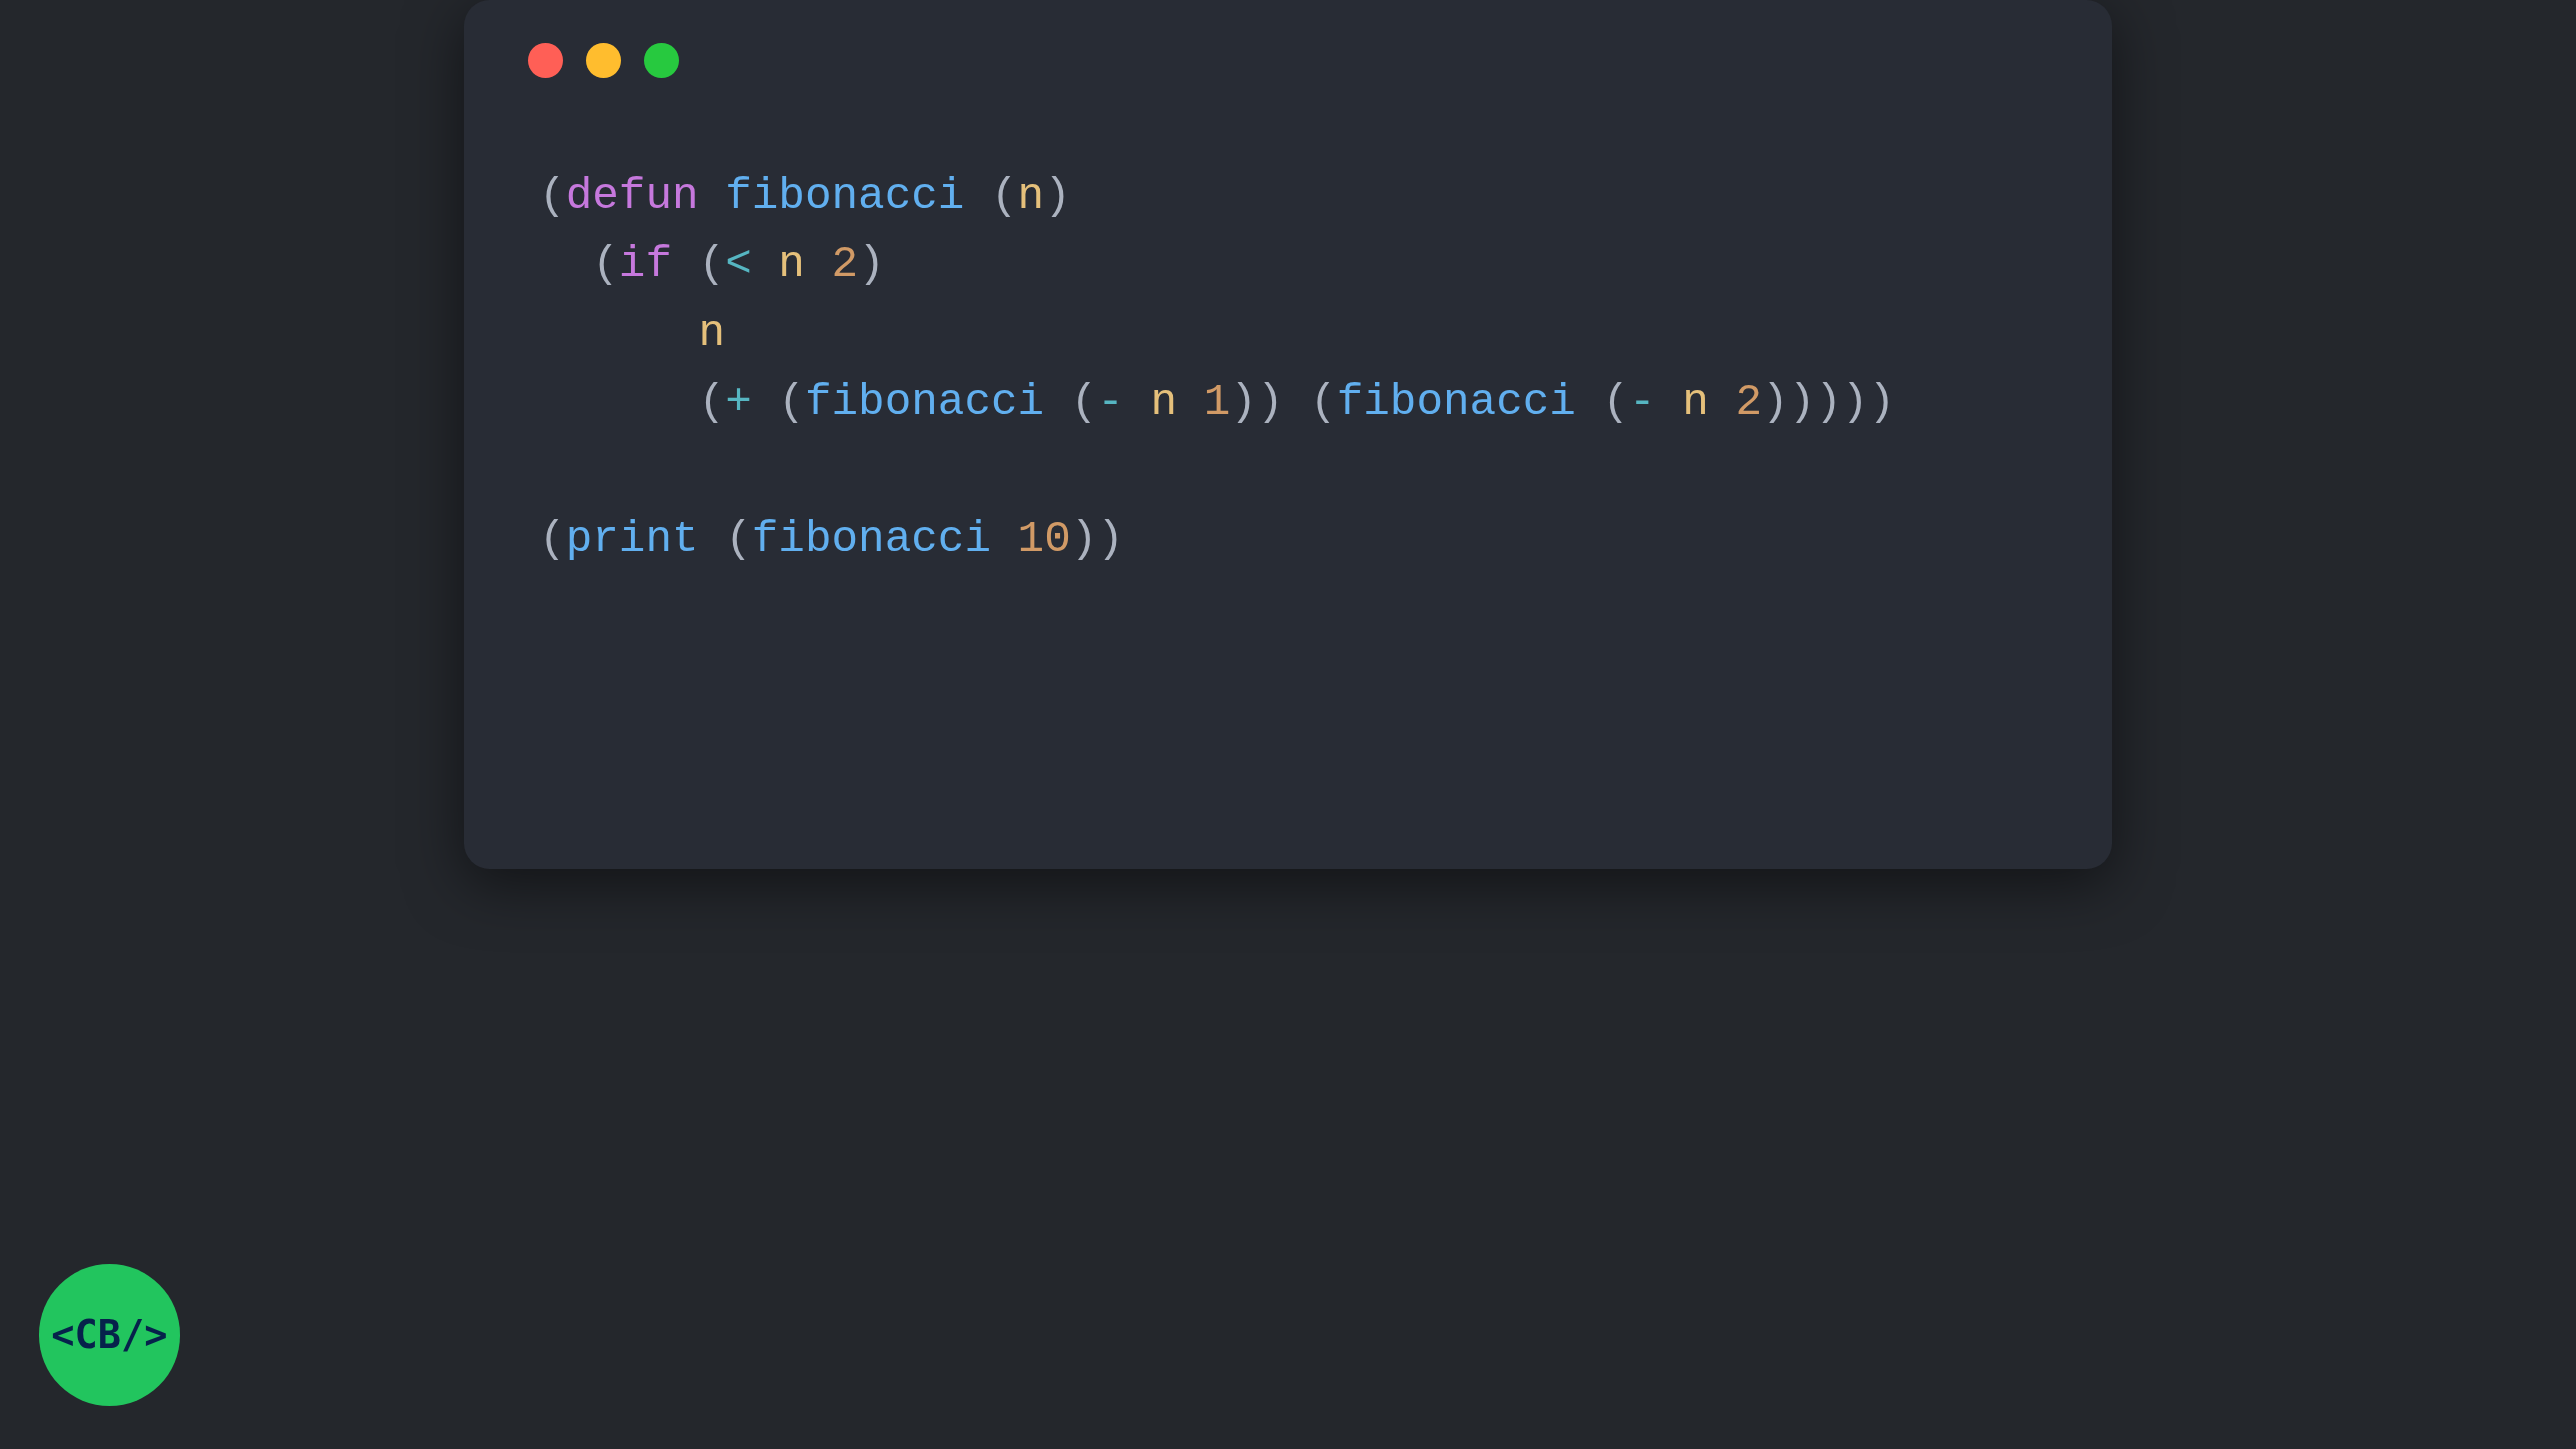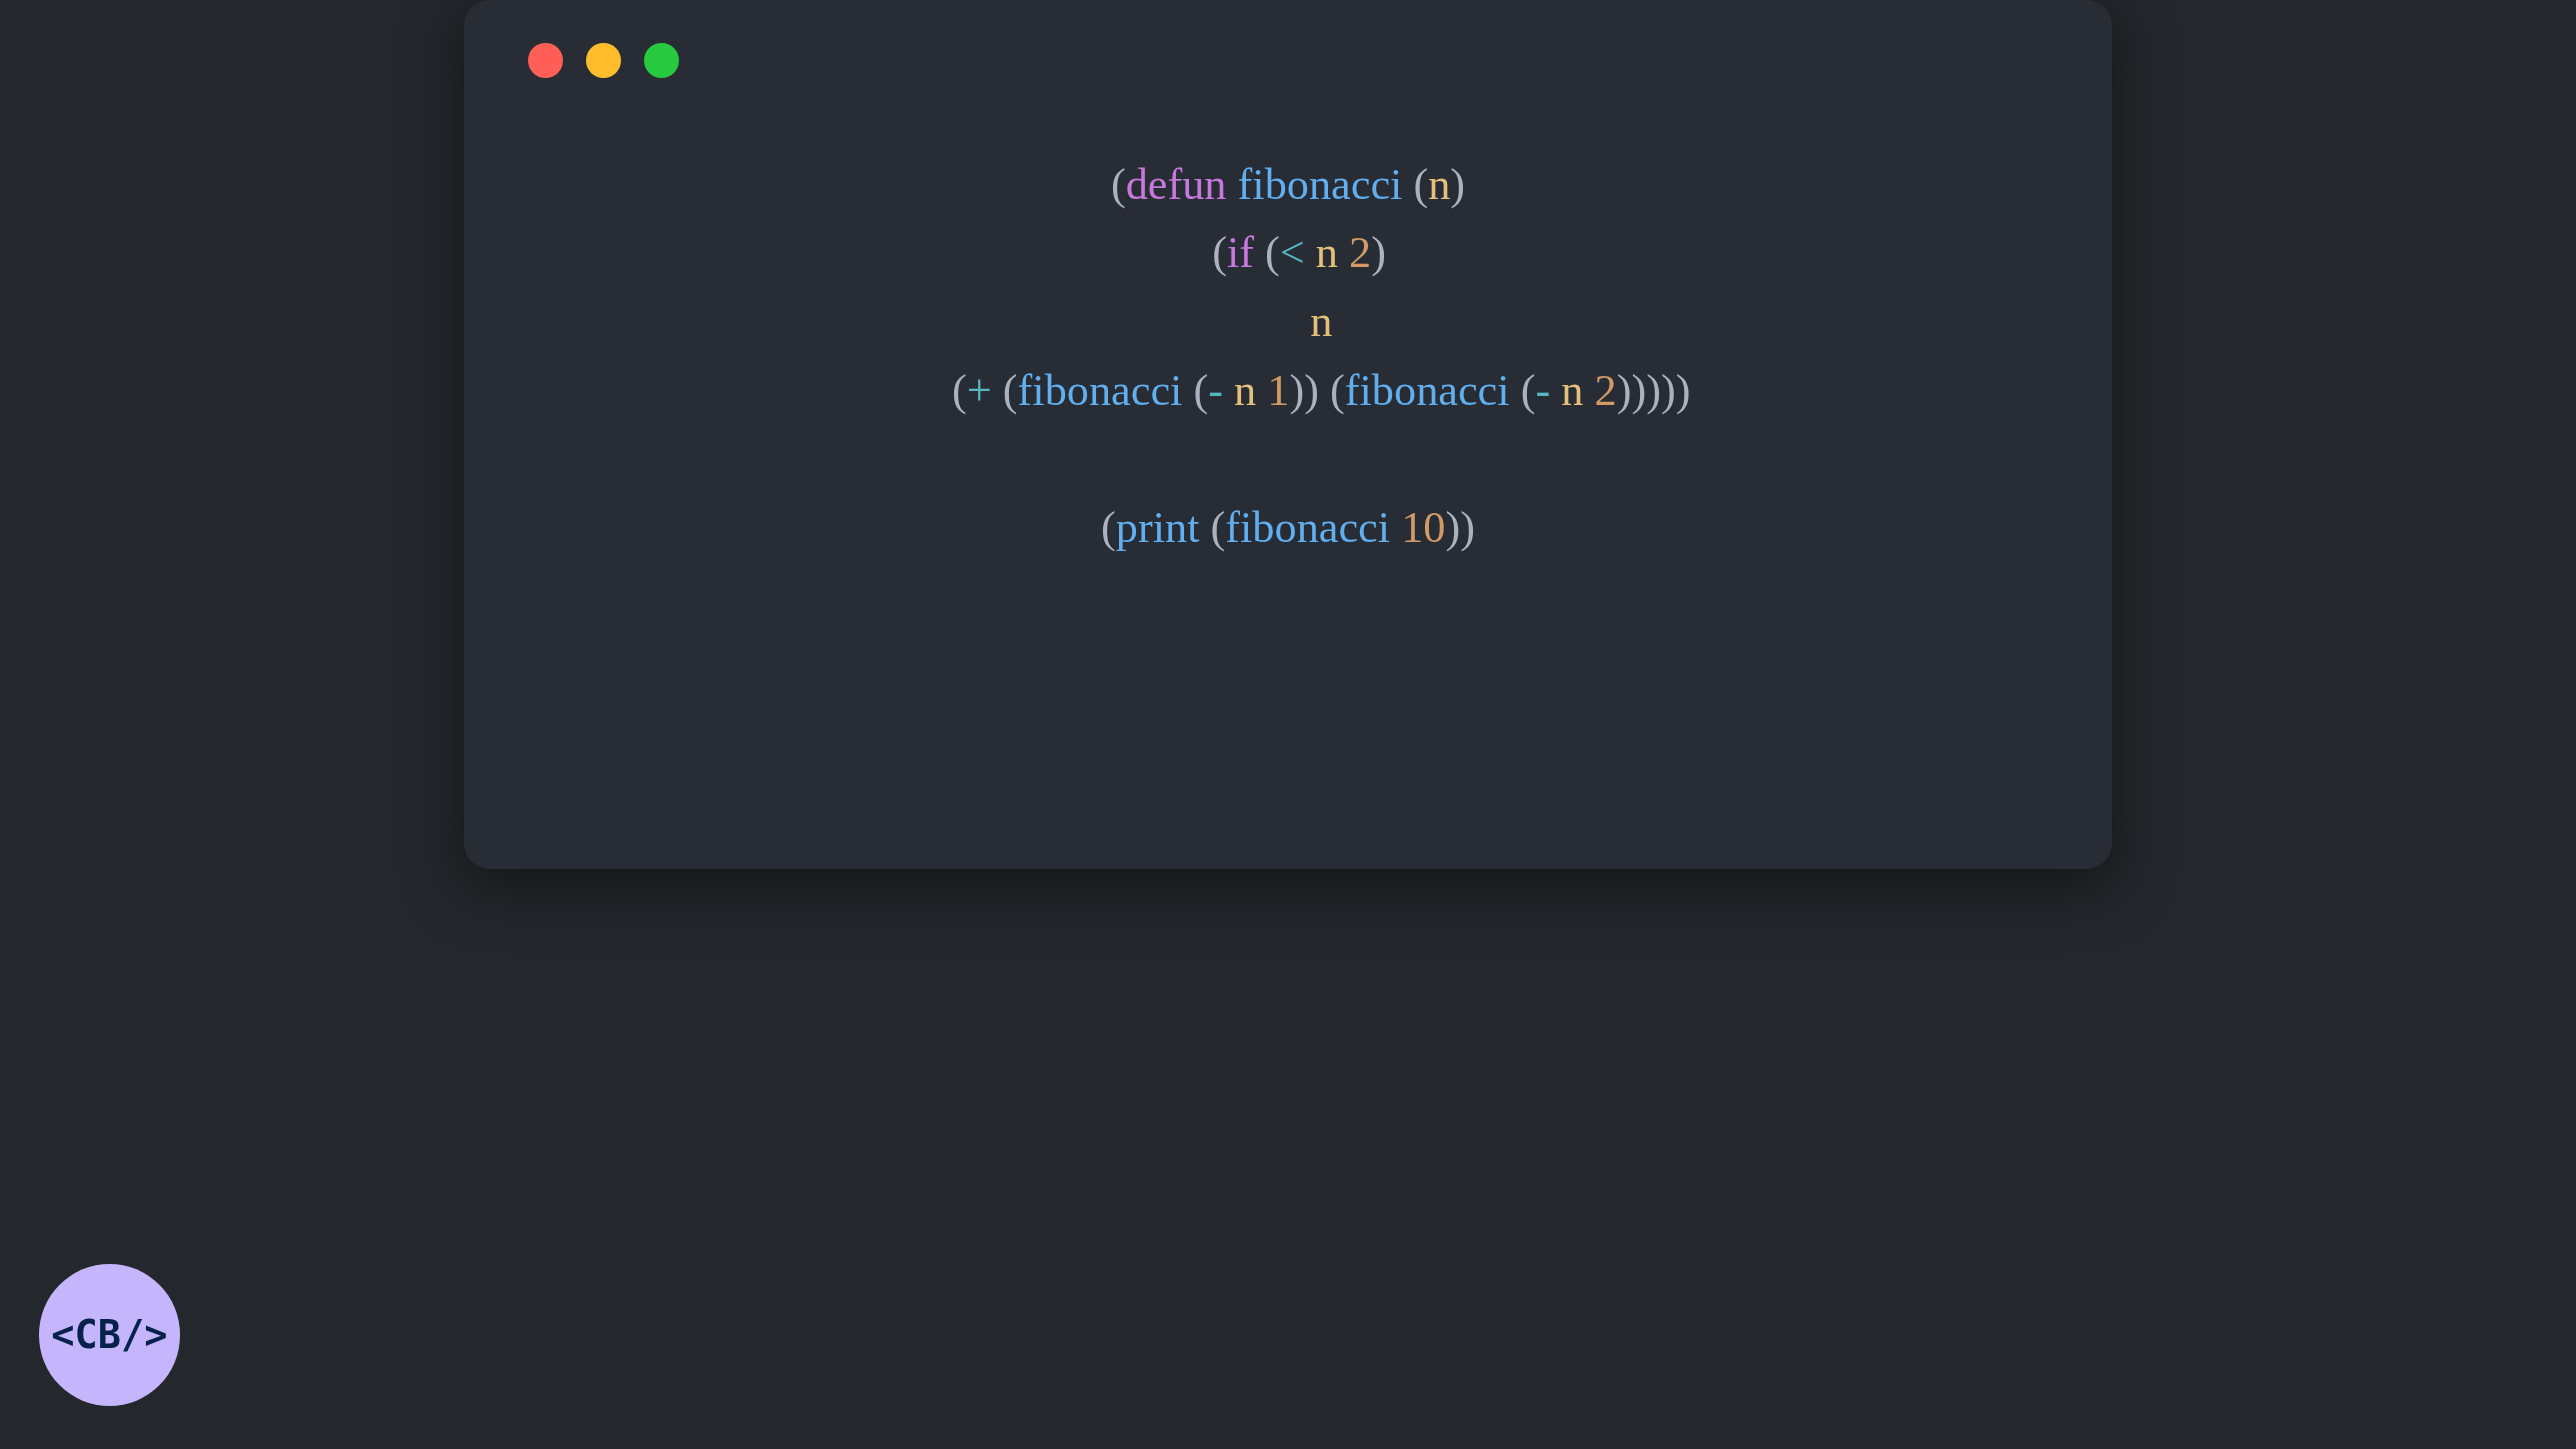--- a/index.html
+++ b/index.html
@@ -45,42 +45,41 @@
   }
   .dot {
     width: 1.35vw;
     height: 1.35vw;
     border-radius: 50%;
   }
   .red    { background: #FF5F56; }
   .yellow { background: #FFBD2E; }
   .green  { background: #27C93F; }
   pre.code {
-    margin: 0;
-    font-family: Liberation Serif, serif;
+    margin: 11px;
+    font-family: Liberation Mono, monospace;
     font-size: 1.72vw;
     line-height: 1.55;
     color: #ABB2BF;
     white-space: pre;
-    text-align: center;
   }
   .t-paren   { color: #ABB2BF; }
   .t-keyword { color: #C678DD; }
   .t-func    { color: #61AFEF; }
   .t-var     { color: #E5C07B; }
   .t-op      { color: #56B6C2; }
   .t-num     { color: #D19A66; }
   .logo {
     position: absolute;
     left: 1.5vw;
     bottom: 3vh;
     width: 5.5vw;
     height: 5.5vw;
     border-radius: 50%;
-    background: #c4b5fd;
+    background: #22c55e;
     display: flex;
     align-items: center;
     justify-content: center;
     color: #06224b;
     font-family: ui-monospace, Menlo, Monaco, Consolas, monospace;
     font-weight: 800;
     font-size: 1.5vw;
   }
 </style>
 </head>

